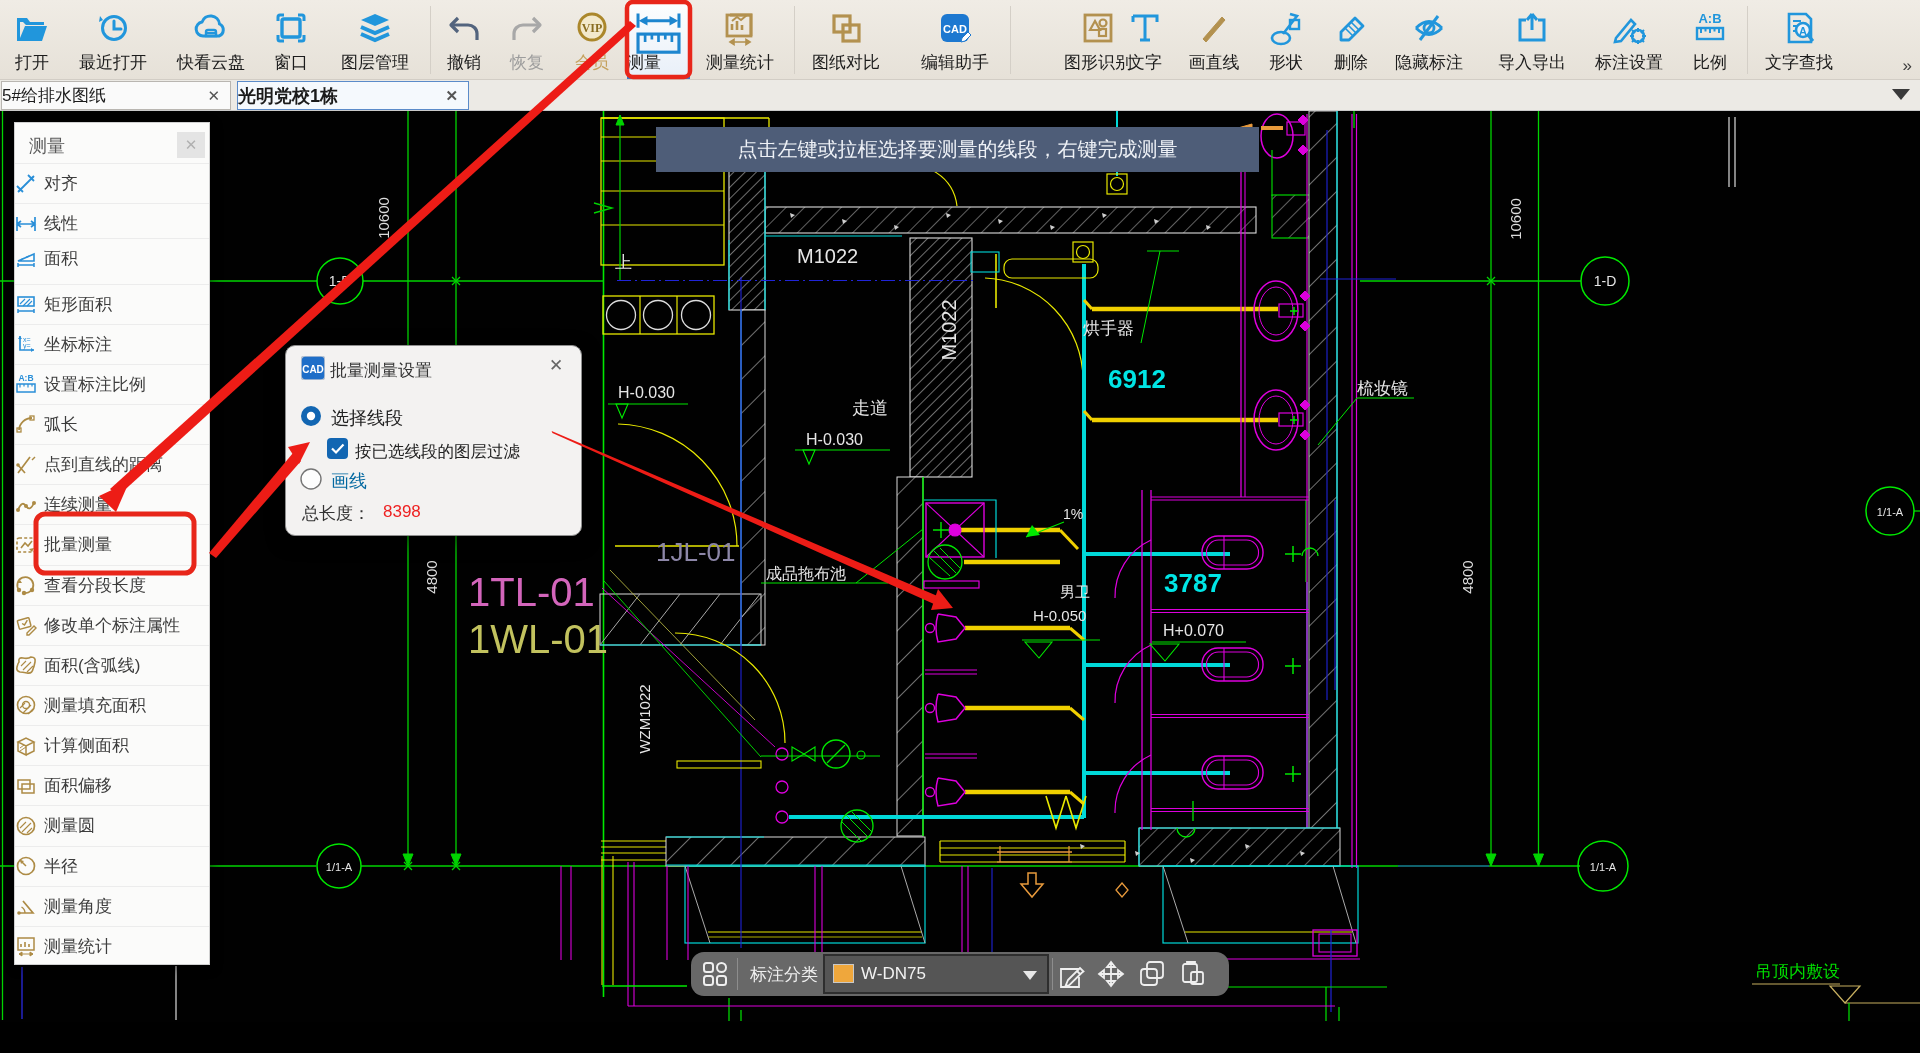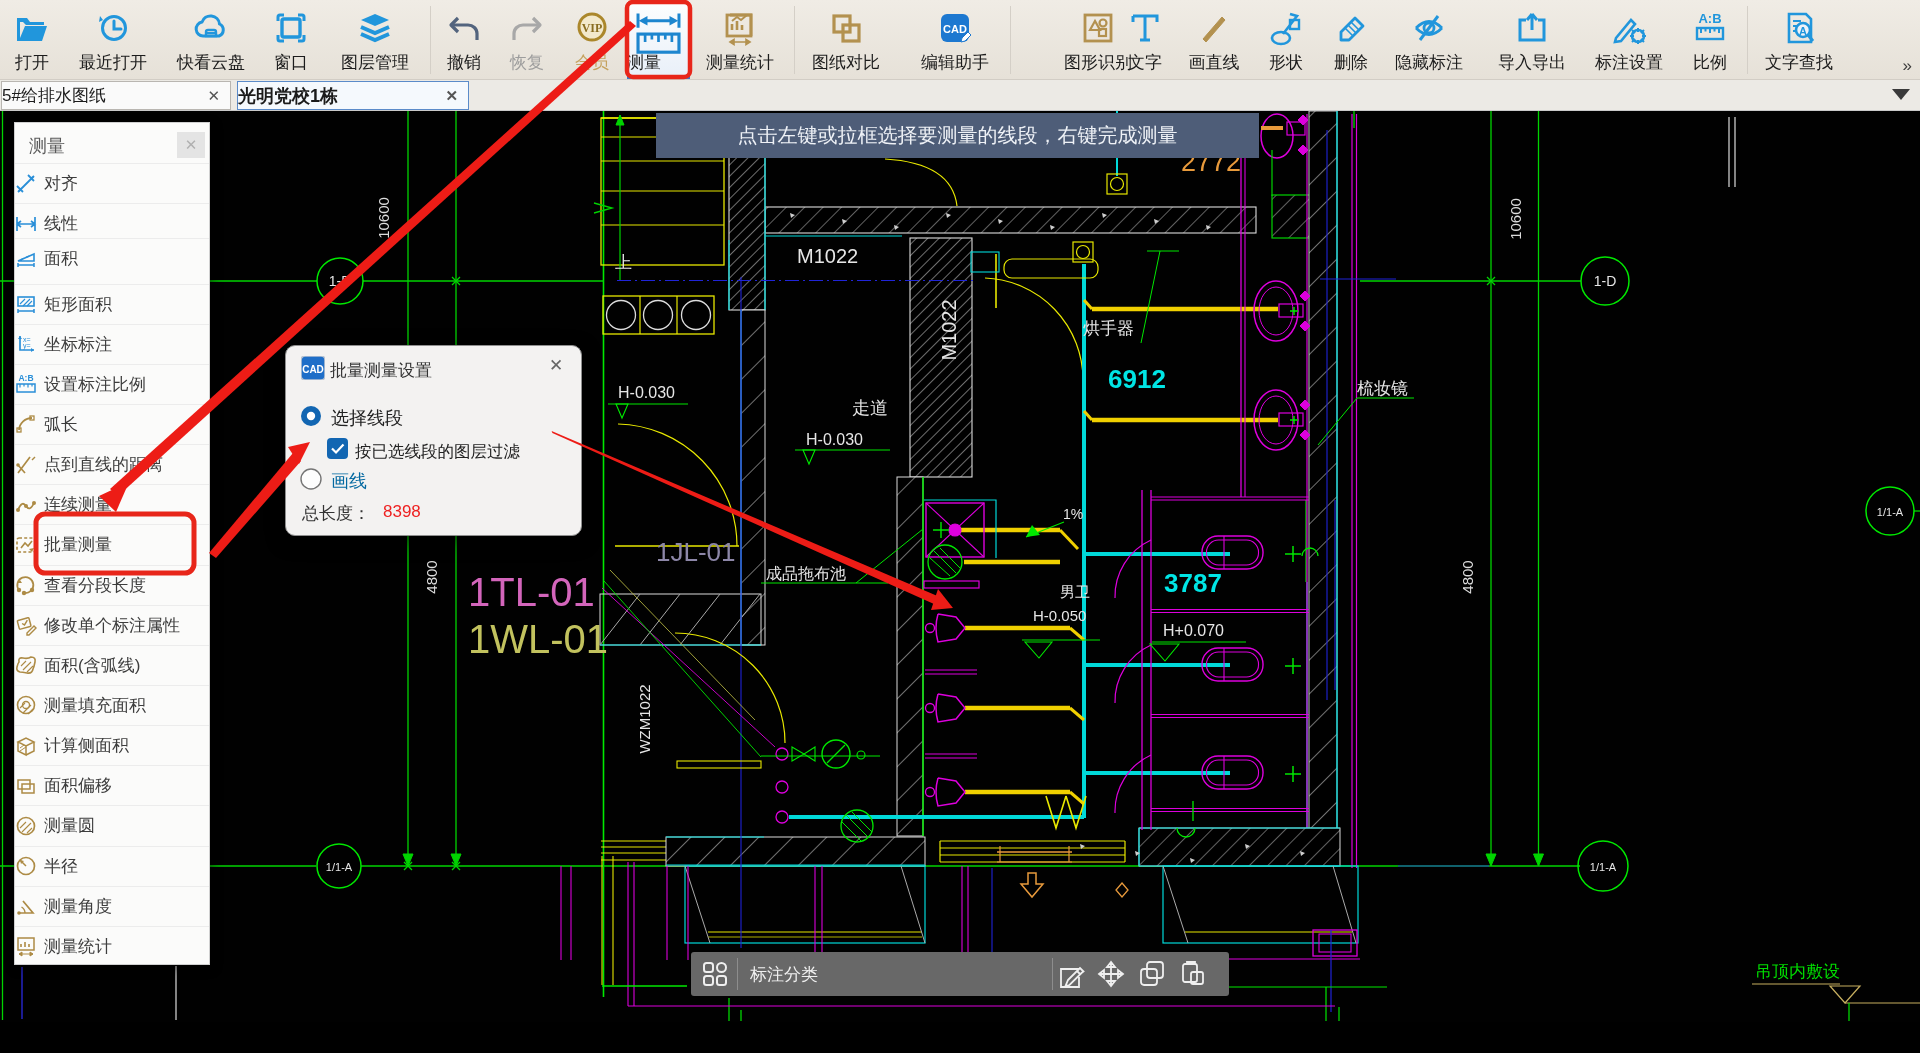--- a/index.html
+++ b/index.html
@@ -15,34 +15,34 @@
 .tsep{position:absolute;top:6px;height:68px;width:1px;background:#d4cfc7}
 #measbtn{position:absolute;left:627px;top:1px;width:63px;height:78px;
   background:linear-gradient(#fdfefe,#e9f0f9);border-bottom:3px solid #3f76c8}
 #tabbar{position:absolute;left:0;top:80px;width:1920px;height:31px;background:#eceae5;border-bottom:1px solid #c9c9c9}
 .dtab{position:absolute;top:1px;height:29px;font-size:17px;color:#1b1b1b;display:flex;align-items:center;justify-content:flex-start}
 .dtab .x{position:absolute;right:10px;top:5px;color:#555;font-size:15px}
 #dt1{left:1px;width:230px;background:#fafafa;border:1px solid #b9b6b1}
 #dt2{left:237px;width:232px;background:#f5f9fd;border:1px solid #5b8bc9;font-weight:bold;font-size:18px}
 #tabfilter{position:absolute;right:10px;top:9px;width:0;height:0;border-left:9px solid transparent;border-right:9px solid transparent;border-top:11px solid #3a3a3a}
 #canvas{position:absolute;left:0;top:111px;width:1920px;height:911px;background:#010101}
-#msg{position:absolute;left:656px;top:2px;width:603px;height:45px;background:#4e5d78;
+#msg{position:absolute;left:656px;top:16px;width:603px;height:45px;background:#4e5d78;
   color:#eef1f6;font-size:20px;line-height:45px;text-align:center}
 #panel{position:absolute;left:14px;top:122px;width:196px;height:843px;background:#fbfbfa;
   border:1px solid #d0d0d0;box-shadow:2px 3px 10px rgba(0,0,0,.45)}
 #panel .hd{position:absolute;left:0;top:0;width:100%;height:40px;font-size:18px;color:#5a5a5a}
 #panel .hd span{position:absolute;left:14px;top:11px}
 #panel .cls{position:absolute;right:4px;top:9px;width:28px;height:26px;background:#e4e4e4;color:#b0b0b0;
   font-size:15px;text-align:center;line-height:26px}
 .pi{position:absolute;left:0;width:194px;height:40px;border-top:1px solid #ececec;
   display:flex;align-items:center;justify-content:flex-start;font-size:17px;color:#3d3d3d;white-space:nowrap}
 .pi svg{margin-right:7px;flex:none}
 #dialog{position:absolute;left:285px;top:345px;width:297px;height:191px;background:#f3f2f1;
   border-radius:10px;box-shadow:0 5px 18px rgba(0,0,0,.55);border:1px solid #8f8f8f}
-#botbar{position:absolute;left:691px;top:841px;width:538px;height:44px;background:#686868;border-radius:3px}
+#botbar{position:absolute;left:691px;top:841px;width:538px;height:44px;background:#686868;border-radius:13px}
 #sheetbar{position:absolute;left:0;top:1022px;width:1920px;height:31px;background:#f1f1f1;border-top:1px solid #c4c4c4}
 #overlay{position:absolute;left:0;top:0;width:1920px;height:1053px;pointer-events:none}
 .abs{position:absolute}
 </style></head><body>
 <div id="app">
 <div id="toolbar">
 <div class="ti " style="left:2px;width:60px">
         <svg class="ic" viewBox="0 0 40 40">
           <path d="M5 10h10l3 4h14v3H14l-3-3H8v16l5-12h22l-5 15H5z" fill="#2196dc"></path>
         </svg>
@@ -568,20 +568,25 @@
 <svg style="position:absolute;left:11px;top:9px" width="26" height="26" viewBox="0 0 26 26">
 <g fill="none" stroke="#efefef" stroke-width="2">
             <rect x="2" y="2" width="9" height="9" rx="2.5"></rect>
             <rect x="15" y="2" width="9" height="9" rx="4.5"></rect>
             <rect x="2" y="15" width="9" height="9" rx="2.5"></rect>
             <rect x="15" y="15" width="9" height="9" rx="2.5"></rect>
           </g>
         </svg>
 <div class="abs" style="left:46px;top:6px;width:1px;height:32px;background:#8d8d8d"></div>
 <div class="abs" style="left:59px;top:11px;font-size:17px;color:#f0f0f0">标注分类</div>
+<div class="abs" style="left:132px;top:2px;width:226px;height:40px;background:#555;border:2px solid #2e2e2e">
+  <div class="abs" style="left:8px;top:8px;width:21px;height:19px;background:#efa73c;border:1px solid #c8c8c8"></div>
+  <div class="abs" style="left:36px;top:8px;font-size:17px;color:#f2f2f2">W-DN75</div>
+  <div class="abs" style="right:10px;top:15px;width:0;height:0;border-left:7px solid transparent;border-right:7px solid transparent;border-top:9px solid #e8e8e8"></div>
+</div>
 <div class="abs" style="left:361px;top:6px;width:1px;height:32px;background:#8d8d8d"></div>
 <svg style="position:absolute;left:364px;top:8px" width="170" height="28" viewBox="0 0 170 28">
 <g fill="none" stroke="#efefef" stroke-width="1.8">
 <path d="M24 9h-18v18h18v-10"></path>
             <path d="M13 20L25 8l3.5 3.5L26.5 13 14.5 25l-4 1z"></path>
             <path d="M22 11l3.5 3.5"></path>
 <g transform="translate(42,0)">
               <path d="M14 2v24M2 14h24M14 2l-4 5h8zM14 26l-4-5h8zM2 14l5-4v8zM26 14l-5-4v8z"></path>
             </g>
 <g transform="translate(84,0)">

